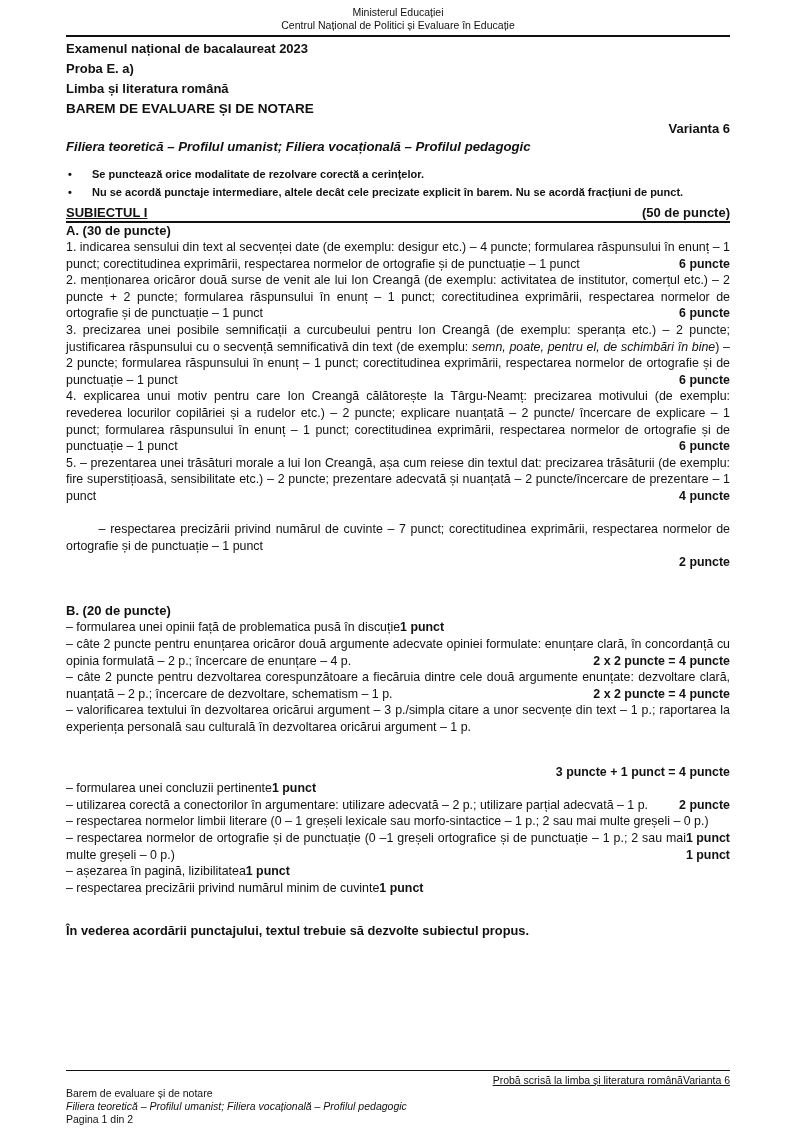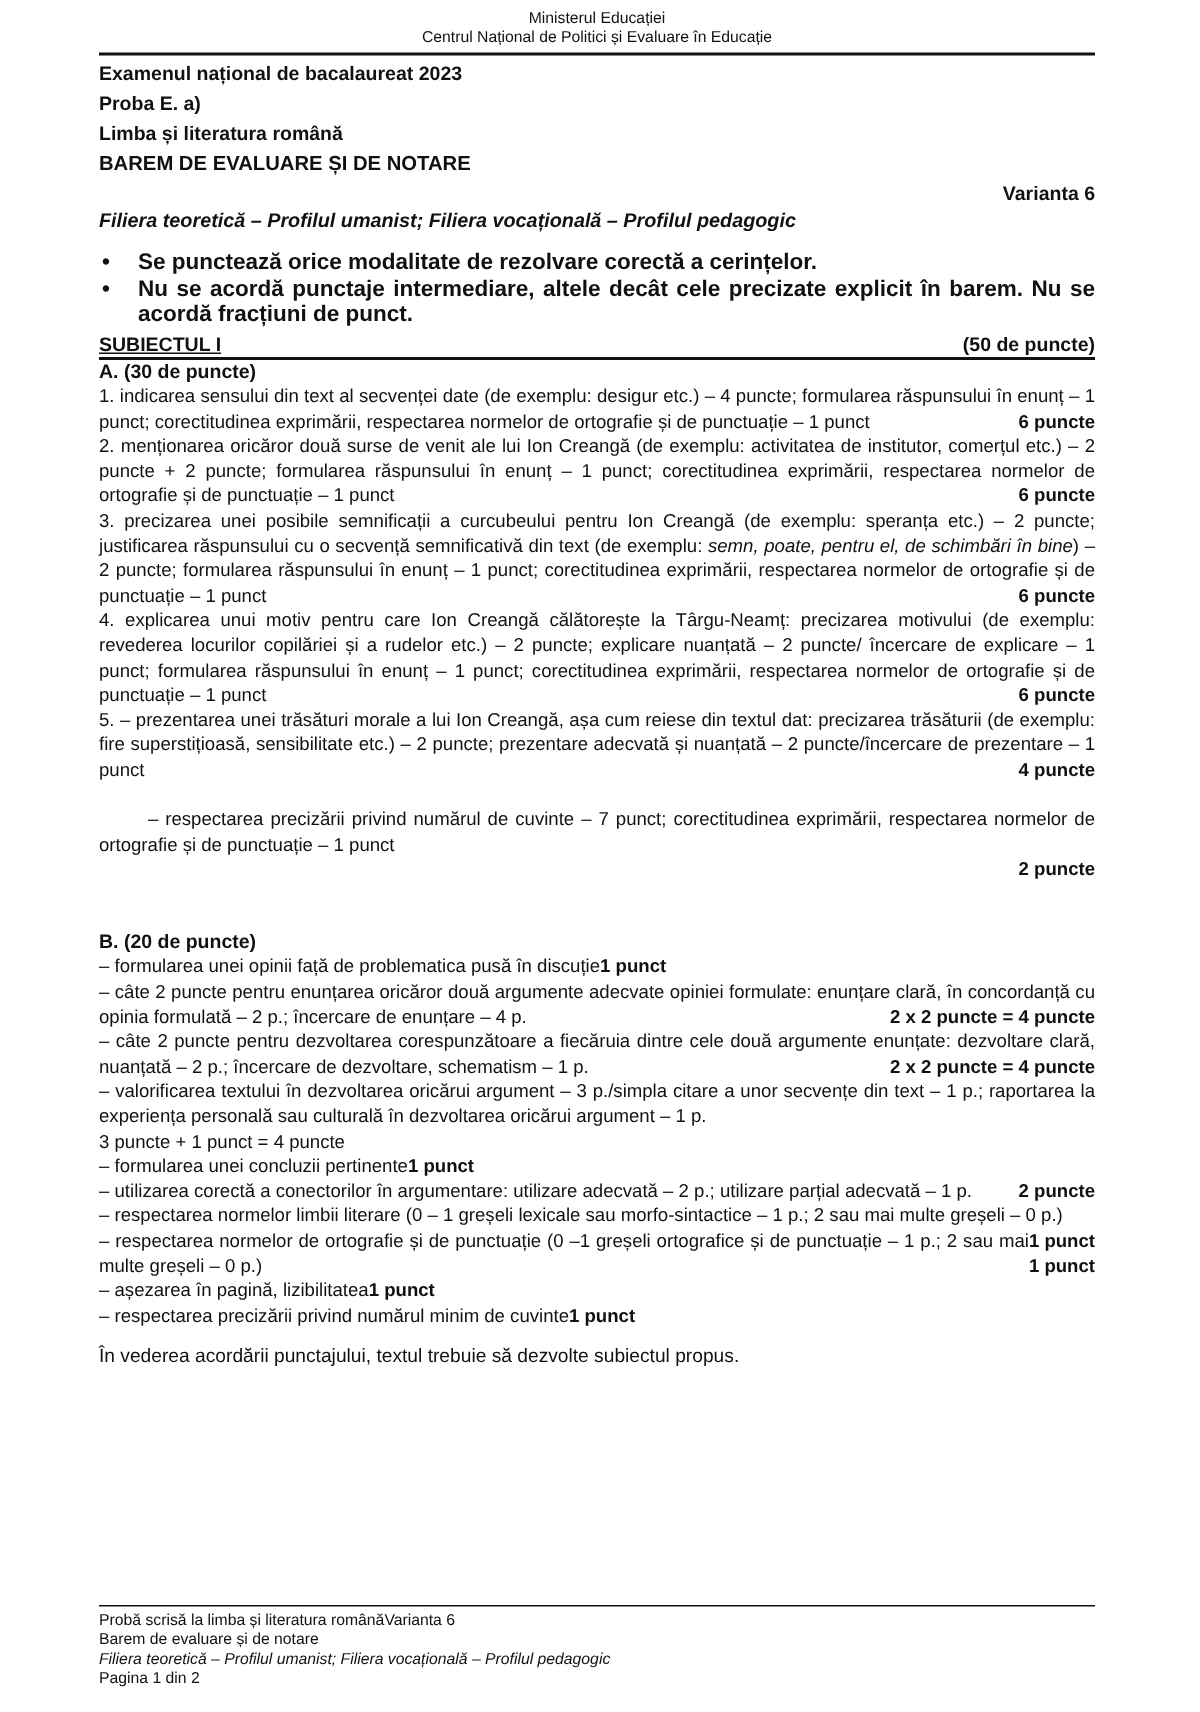--- a/index.html
+++ b/index.html
@@ -8,34 +8,34 @@
   .page { position: absolute; left: 66px; top: 0; width: 664px; }
   .hdr-small { text-align: center; font-size: 10.5px; line-height: 13px; }
   .hdr-small.first { margin-top: 6px; }
   .rule-top { border-top: 2px solid #111; margin-top: 3px; }
   .title { text-align: left; font-weight: bold; font-size: 13px; line-height: 20px; }
   .title.first { margin-top: 2px; }
   .title.big { font-size: 13.5px; }
   .variant { text-align: right; font-weight: bold; font-size: 13px; line-height: 18px; margin-top: 1px; }
   .filiera { font-weight: bold; font-style: italic; font-size: 13.2px; line-height: 18px; }
   ul.rules { margin: 10px 0 0 0; padding: 0; list-style: none; }
-  ul.rules li { position: relative; padding-left: 26px; font-weight: bold; font-size: 15px; line-height: 17px; text-align: justify; margin-bottom: 1px; }
+  ul.rules li { position: relative; padding-left: 26px; font-weight: bold; font-size: 11px; line-height: 17px; text-align: justify; margin-bottom: 1px; }
   ul.rules li::before { content: "\2022"; position: absolute; left: 2px; top: 0; }
   .subject-row { display: flex; justify-content: space-between; font-weight: bold; font-size: 13px; line-height: 16px; margin-top: 4px; border-bottom: 2px solid #111; }
   .subject-row .s-title { text-decoration: underline; }
   .sec-title { font-weight: bold; font-size: 13px; line-height: 16px; }
   .item { font-size: 12.4px; line-height: 16.6px; text-align: justify; }
   .item .score { float: right; font-weight: bold; }
   .row { display: flex; justify-content: flex-start; font-size: 12.4px; line-height: 16.6px; }
   .row .score { font-weight: bold; white-space: nowrap; }
-  .score-line { font-weight: normal; font-size: 12.4px; line-height: 16.6px; }
+  .score-line { text-align: right; font-weight: bold; font-size: 12.4px; line-height: 16.6px; margin-top: 28px; }
   .gap { height: 16px; }
-  .final-note { font-weight: normal; font-size: 12.8px; line-height: 17px; margin-top: 10px; }
+  .final-note { font-weight: bold; font-size: 12.8px; line-height: 17px; margin-top: 26px; }
   .footer { position: absolute; left: 66px; top: 1070px; width: 664px; border-top: 1.5px solid #111; padding-top: 3px; font-size: 10.5px; line-height: 13px; }
-  .footer .frow { display: flex; justify-content: flex-start; }
+  .footer .frow { display: flex; justify-content: flex-end; text-decoration: underline; }
   .footer .it { font-style: italic; }
   .footer .pg { }
   i.ex { font-style: italic; }
 </style>
 </head>
 <body>
 
 <div class="page">
   <div class="hdr-small first">Ministerul Educației</div>
   <div class="hdr-small">Centrul Național de Politici și Evaluare în Educație</div>

